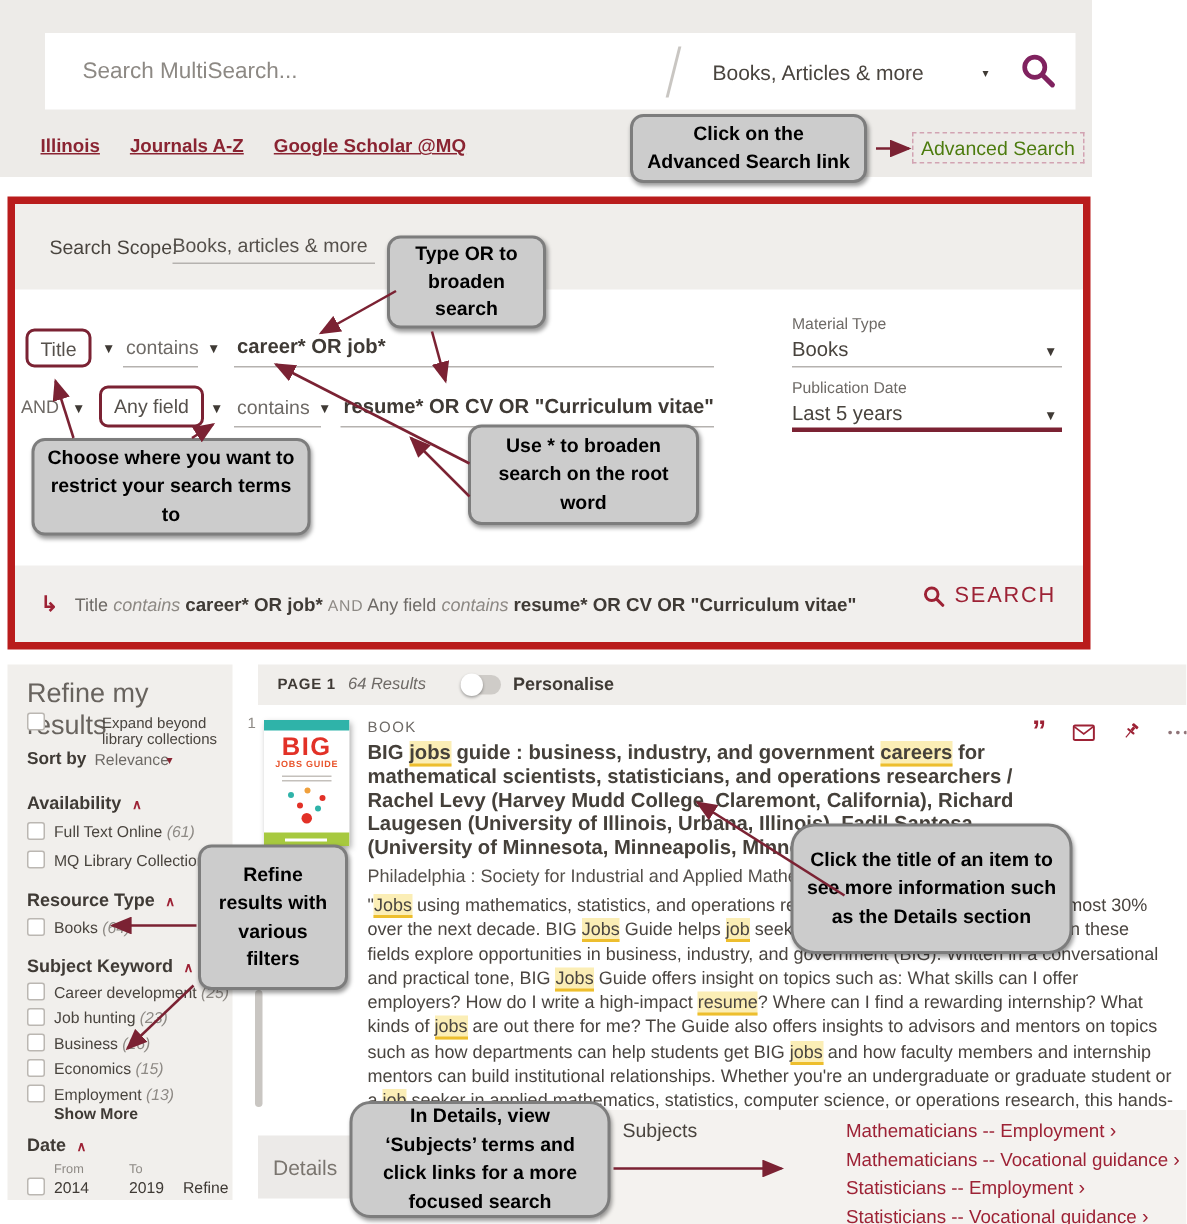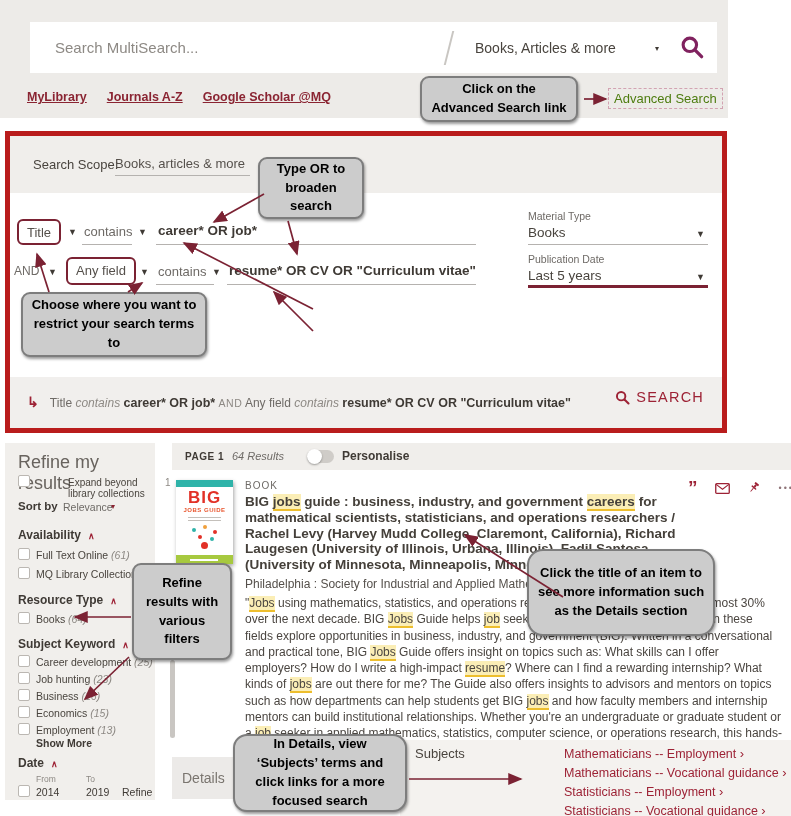--- a/index.html
+++ b/index.html
@@ -130,21 +130,21 @@
       <span class="placeholder">Search MultiSearch...</span>
       <span class="slash"></span>
       <span class="scope-text">Books, Articles &amp; more</span>
       <span class="caret-tiny">▾</span>
       <svg class="mag-big" viewBox="0 0 20 20">
         <circle cx="8.2" cy="8.2" r="5.6" fill="none" stroke="currentColor" stroke-width="2.6"></circle>
         <line x1="12.6" y1="12.6" x2="18" y2="18" stroke="currentColor" stroke-width="2.8" stroke-linecap="round"></line>
       </svg>
     </div>
     <div class="quicklinks">
-      <a>MyLibrary</a>
+      <a>Illinois</a>
       <a>Journals A-Z</a>
       <a>Google Scholar @MQ</a>
     </div>
   </div>
   <div class="adv-link">Advanced Search</div>
 
   <div class="adv-panel">
     <div class="adv-head">
       <span class="adv-scope-label">Search Scope:</span>
       <span class="adv-scope-val">Books, articles &amp; more</span>
@@ -339,20 +339,21 @@
       <span>Statisticians -- Employment</span> <span class="chev">›</span>
     </span>
     <span class="subj-link" style="top:63px;">
       <span>Statisticians -- Vocational guidance</span> <span class="chev">›</span>
     </span>
   </div>
 
   <div class="callout" style="left:258px; top:157px; width:106px; height:62px;">Type OR to broaden search</div>
   <div class="callout" style="left:420px; top:76px; width:158px; height:46px;">Click on the Advanced Search link</div>
   <div class="callout" style="left:21px; top:292px; width:186px; height:65px;">Choose where you want to restrict your search terms to</div>
+  <div class="callout" style="left:312px; top:283px; width:154px; height:67px;">Use * to broaden search on the root word</div>
   <div class="callout" style="left:132px; top:563px; width:100px; height:97px;">Refine results with various filters</div>
   <div class="callout" style="left:527px; top:549px; width:188px; height:87px; border-radius:16px;">Click the title of an item to see more information such as the Details section</div>
   <div class="callout" style="left:233px; top:734px; width:174px; height:78px; border-radius:14px;">In Details, view ‘Subjects’ terms and click links for a more focused search</div>
 
   <svg class="arrows" viewBox="0 0 791 816">
     <defs>
       <marker id="ah" markerWidth="9" markerHeight="7" refX="7.5" refY="3.5" orient="auto">
         <path d="M0,0 L8.5,3.5 L0,7 Z" fill="#7b2233"></path>
       </marker>
     </defs>

